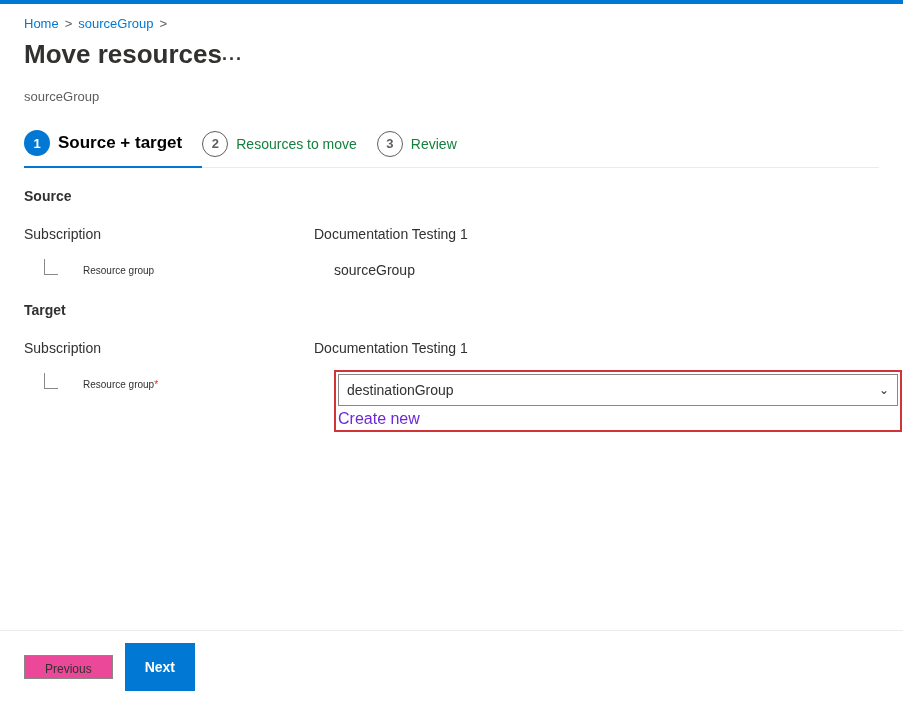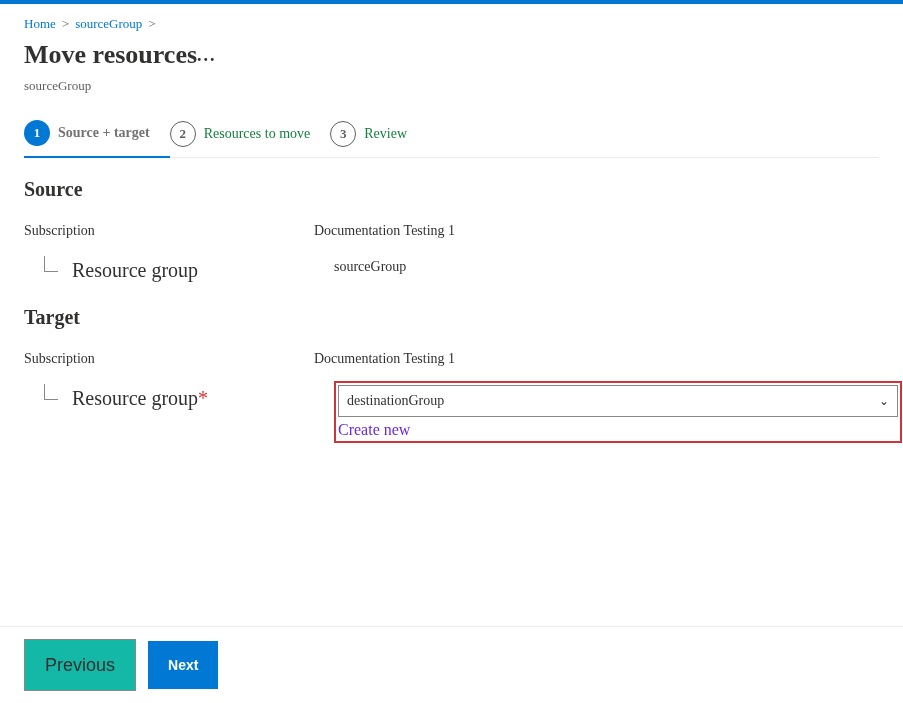--- a/index.html
+++ b/index.html
@@ -13,21 +13,20 @@
     }
 
     .top-border {
       height: 4px;
       background: #0078d4;
       width: 100%;
     }
 
     .container {
       padding: 12px 24px 24px 24px;
-      font-family: Liberation Serif, serif;
     }
 
     
     .breadcrumb {
       display: flex;
       align-items: center;
       gap: 6px;
       font-size: 13px;
       color: #0078d4;
       margin-bottom: 8px;
@@ -40,21 +39,21 @@
       text-decoration: none;
     }
 
     
     .page-title {
       font-size: 26px;
       font-weight: 600;
       color: #323130;
       display: flex;
       align-items: center;
-      margin-bottom: 8px;
+      margin-bottom: 19px;
     }
     .page-title .ellipsis {
       font-size: 18px;
       color: #323130;
       letter-spacing: 2px;
       cursor: pointer;
     }
 
     .page-subtitle {
       font-size: 13px;
@@ -102,23 +101,23 @@
       color: #fff;
     }
 
     .step-circle-inactive {
       background: #fff;
       color: #605e5c;
       border: 1.5px solid #605e5c;
     }
 
     .step-label-active {
-      color: #737373;
+      color: #000000;
       font-weight: 600;
-      font-size: 14px;
+      font-size: 17px;
     }
 
     .step-label-inactive {
       color: #15803d;
       font-size: 14px;
     }
 
     
     .description {
       font-size: 14px;
@@ -128,21 +127,21 @@
       max-width: 860px;
     }
 
     .description a {
       color: #0078d4;
       text-decoration: none;
     }
 
     
     .section-header {
-      font-size: 20px;
+      font-size: 14px;
       font-weight: 700;
       color: #323130;
       margin-bottom: 16px;
     }
 
     
     .form-section {
       margin-bottom: 24px;
     }
 
@@ -155,26 +154,27 @@
     .field-label {
       width: 290px;
       font-size: 14px;
       color: #323130;
       padding-top: 6px;
       flex-shrink: 0;
     }
 
     .field-label-indented {
       width: 290px;
-      font-size: 20px;
+      font-size: 10px;
       color: #323130;
       padding-top: 6px;
       flex-shrink: 0;
       display: flex;
-      gap: 8px;
+      align-items: center;
+      gap: 19px;
     }
 
     .indent-line {
       display: flex;
       align-items: flex-start;
       padding-left: 20px;
     }
 
     .field-value {
       font-size: 14px;
@@ -235,26 +235,26 @@
       border-top: 1px solid #edebe9;
       background: #fff;
       padding: 12px 24px;
       display: flex;
       gap: 12px;
       align-items: center;
     }
 
     .btn-previous {
       padding: 6px 20px;
-      background: #14b8a6;
+      background: #ec4899;
       color: #323130;
       border: 1px solid #8a8886;
-      font-size: 18px;
+      font-size: 12px;
       cursor: pointer;
-      height: 52px;
+      height: 24px;
     }
 
     .btn-next {
       padding: 6px 20px;
       background: #0078d4;
       color: #fff;
       border: none;
       font-size: 14px;
       font-weight: 600;
       cursor: pointer;

